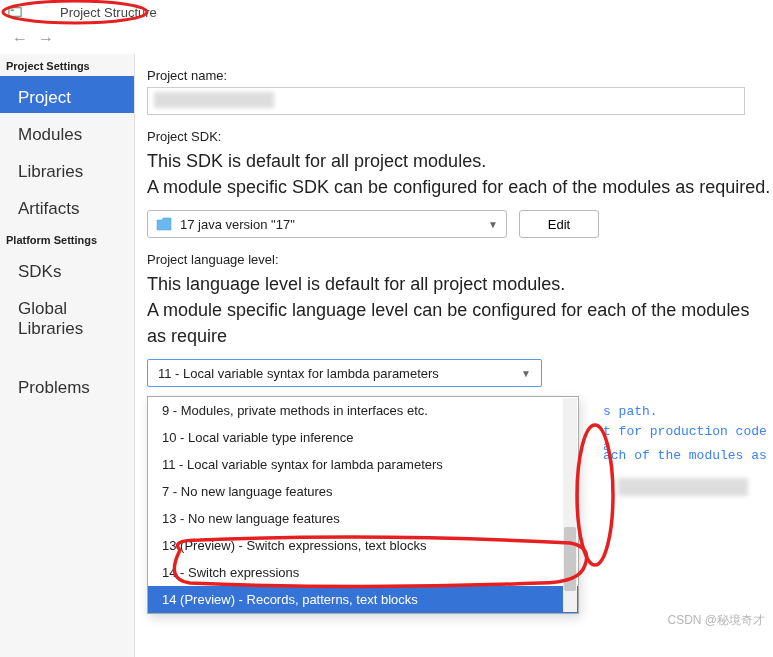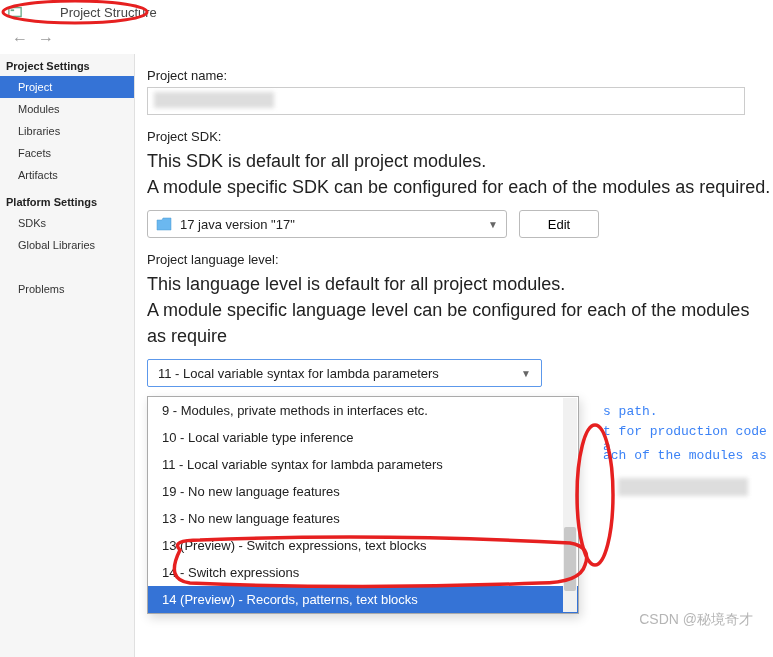--- a/index.html
+++ b/index.html
@@ -40,22 +40,22 @@
       border-right: 1px solid #e0e0e0;
       padding-top: 2px;
     }
     .sidebar-heading {
       font-weight: bold;
       font-size: 11px;
       padding: 4px 6px 4px 6px;
       color: #222;
     }
     .sidebar-item {
-      padding: 5px 6px 5px 18px;
-      font-size: 11px;
+      padding: 12px 6px 5px 18px;
+      font-size: 17px;
       cursor: pointer;
       color: #333;
     }
     .sidebar-item.selected {
       background: #3573d6;
       color: #fff;
     }
     .content {
       flex: 1;
       padding: 8px 0 0 12px;
@@ -183,23 +183,23 @@
     }
     .bg-blur {
       position: absolute;
       background: #ddd;
       filter: blur(2px);
       z-index: 1;
     }
     .watermark {
       position: absolute;
       bottom: 28px;
-      right: 20px;
+      right: 8px;
       color: rgba(150,150,150,0.7);
-      font-size: 14px;
+      font-size: 12px;
     }
     
     .annot {
       position: absolute;
       pointer-events: none;
       z-index: 50;
     }
   </style>
 </head>
 <body>
@@ -225,21 +225,20 @@
   <span>←</span>
   <span>→</span>
 </div>
 
 <div class="main">
   <div class="sidebar">
     <div class="sidebar-heading">Project Settings</div>
     <div class="sidebar-item selected">Project</div>
     <div class="sidebar-item">Modules</div>
     <div class="sidebar-item">Libraries</div>
-    <div class="sidebar-item">Facets</div>
     <div class="sidebar-item">Artifacts</div>
     <div class="sidebar-heading" style="margin-top:6px">Platform Settings</div>
     <div class="sidebar-item">SDKs</div>
     <div class="sidebar-item">Global Libraries</div>
     <div class="sidebar-item" style="margin-top:22px">Problems</div>
   </div>
 
   <div class="content">
     <div class="field-label">Project name:</div>
     <div class="text-input"><span class="blur"></span></div>
@@ -263,21 +262,21 @@
     <div class="help-text">A module specific language level can be configured for each of the modules as require</div>
 
     <div class="lang-select">
       <span>11 - Local variable syntax for lambda parameters</span>
       <span class="chev">▼</span>
 
       <div class="dropdown">
         <div class="dd-item">9 - Modules, private methods in interfaces etc.</div>
         <div class="dd-item">10 - Local variable type inference</div>
         <div class="dd-item">11 - Local variable syntax for lambda parameters</div>
-        <div class="dd-item">19 - No new language features</div>
+        <div class="dd-item">7 - No new language features</div>
         <div class="dd-item">13 - No new language features</div>
         <div class="dd-item">13 (Preview) - Switch expressions, text blocks</div>
         <div class="dd-item">14 - Switch expressions</div>
         <div class="dd-item highlight">14 (Preview) - Records, patterns, text blocks</div>
         <div class="scrollbar">
             <div class="scrollbar-thumb"></div>
           </div>
       </div>
     </div>
 

